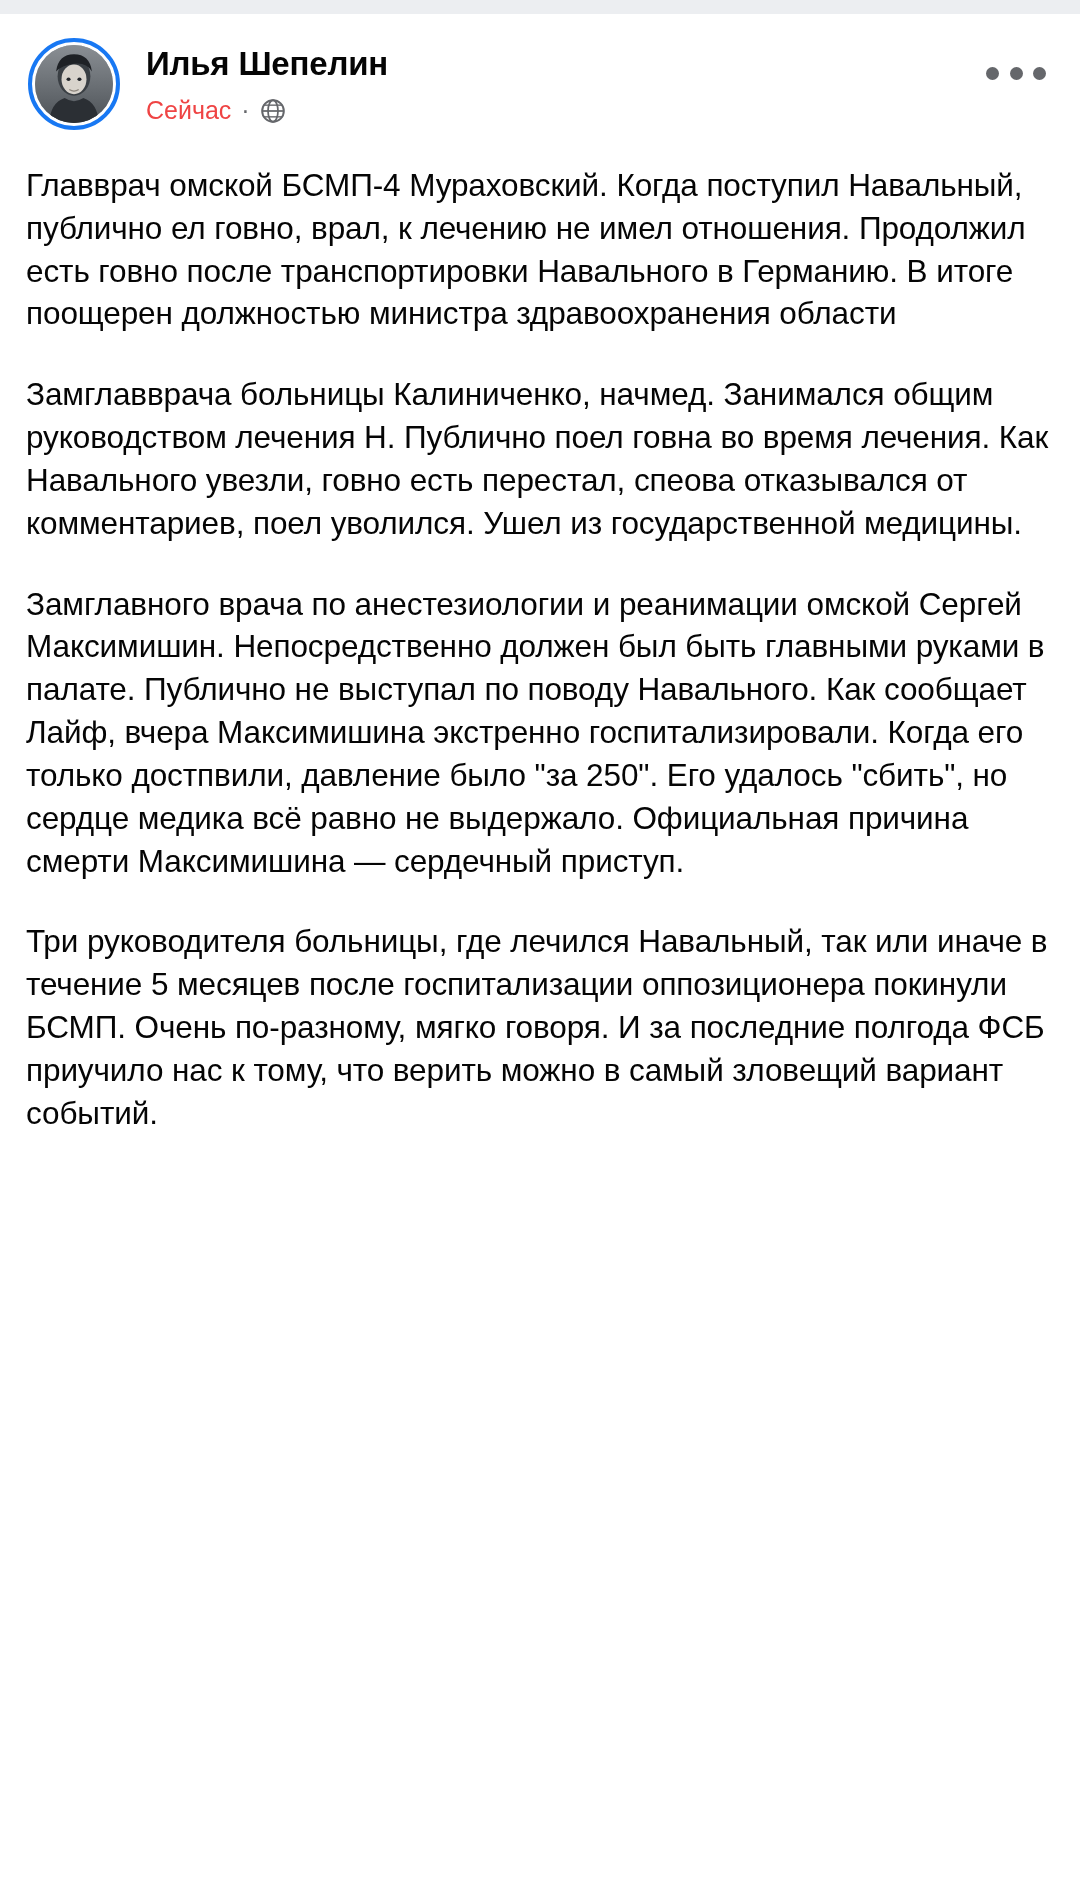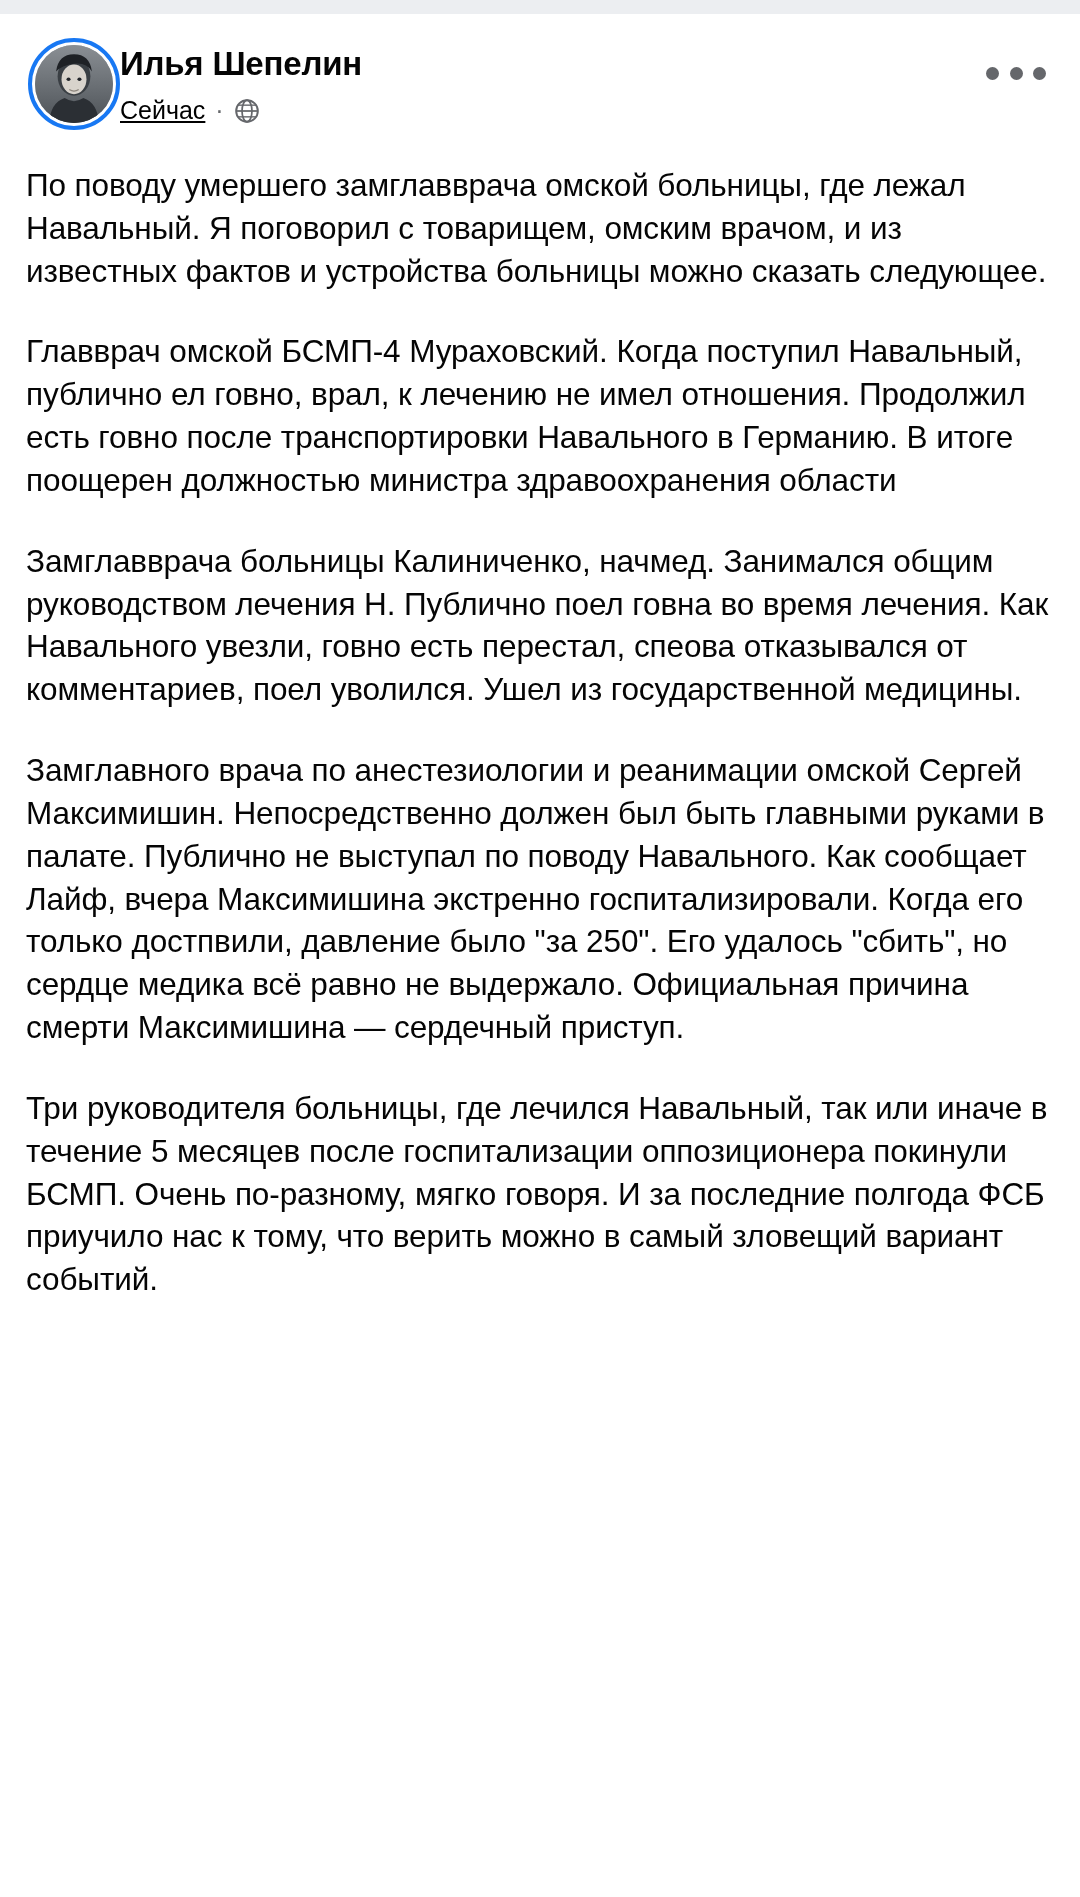--- a/index.html
+++ b/index.html
@@ -43,39 +43,40 @@
   .avatar {
     width: 100%;
     height: 100%;
     border-radius: 50%;
     overflow: hidden;
     background: #9aa0a6;
     position: relative;
   }
   .avatar svg { display: block; width: 100%; height: 100%; }
   .header-text {
+    margin-left: 26px;
     padding-top: 6px;
     flex: 1 1 auto;
     min-width: 0;
   }
   .author-name {
     font-size: 33px;
     font-weight: bold;
     color: #050505;
     line-height: 1.2;
     letter-spacing: -0.2px;
   }
   .meta-row {
     display: flex;
     align-items: center;
     margin-top: 12px;
     color: #65676b;
     font-size: 25px;
   }
-  .meta-time { color: #000000; text-decoration: underline; }
+  .meta-time { color: #ef4444; }
   .meta-dot {
     margin: 0 10px;
     color: #65676b;
     font-size: 25px;
     line-height: 1;
   }
   .globe-icon {
     width: 26px;
     height: 26px;
     display: inline-block;
@@ -162,20 +163,19 @@
 
     <div class="more-btn">
       <span></span>
       <span></span>
       <span></span>
     </div>
 
   </div>
 
   <div class="post-body">
-    <p class="para">По поводу умершего замглавврача омской больницы, где лежал Навальный. Я поговорил с товарищем, омским врачом, и из известных фактов и устройства больницы можно сказать следующее.</p>
     <p class="para">Главврач омской БСМП-4 Мураховский. Когда поступил Навальный, публично ел говно, врал, к лечению не имел отношения. Продолжил есть говно после транспортировки Навального в Германию. В итоге поощерен должностью министра здравоохранения области</p>
     <p class="para">Замглавврача больницы Калиниченко, начмед. Занимался общим руководством лечения Н. Публично поел говна во время лечения. Как Навального увезли, говно есть перестал, спеова отказывался от комментариев, поел уволился. Ушел из государственной медицины.</p>
     <p class="para">Замглавного врача по анестезиологии и реанимации омской Сергей Максимишин. Непосредственно должен был быть главными руками в палате. Публично не выступал по поводу Навального. Как сообщает Лайф, вчера Максимишина экстренно госпитализировали. Когда его только достпвили, давление было "за 250". Его удалось "сбить", но сердце медика всё равно не выдержало. Официальная причина смерти Максимишина — сердечный приступ.</p>
     <p class="para">Три руководителя больницы, где лечился Навальный, так или иначе в течение 5 месяцев после госпитализации оппозиционера покинули БСМП. Очень по-разному, мягко говоря. И за последние полгода ФСБ приучило нас к тому, что верить можно в самый зловещий вариант событий.</p>
   </div>
 
 </div>
 
 </body></html>

